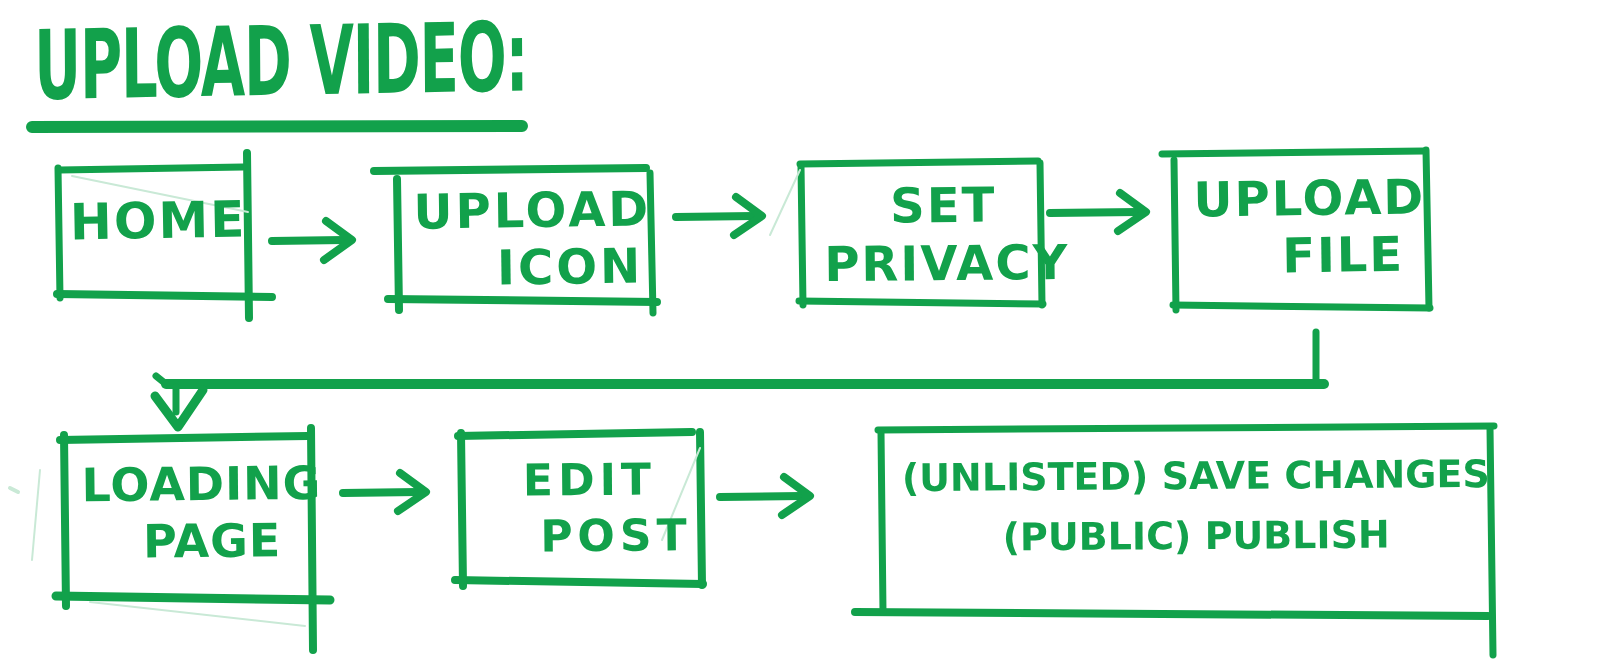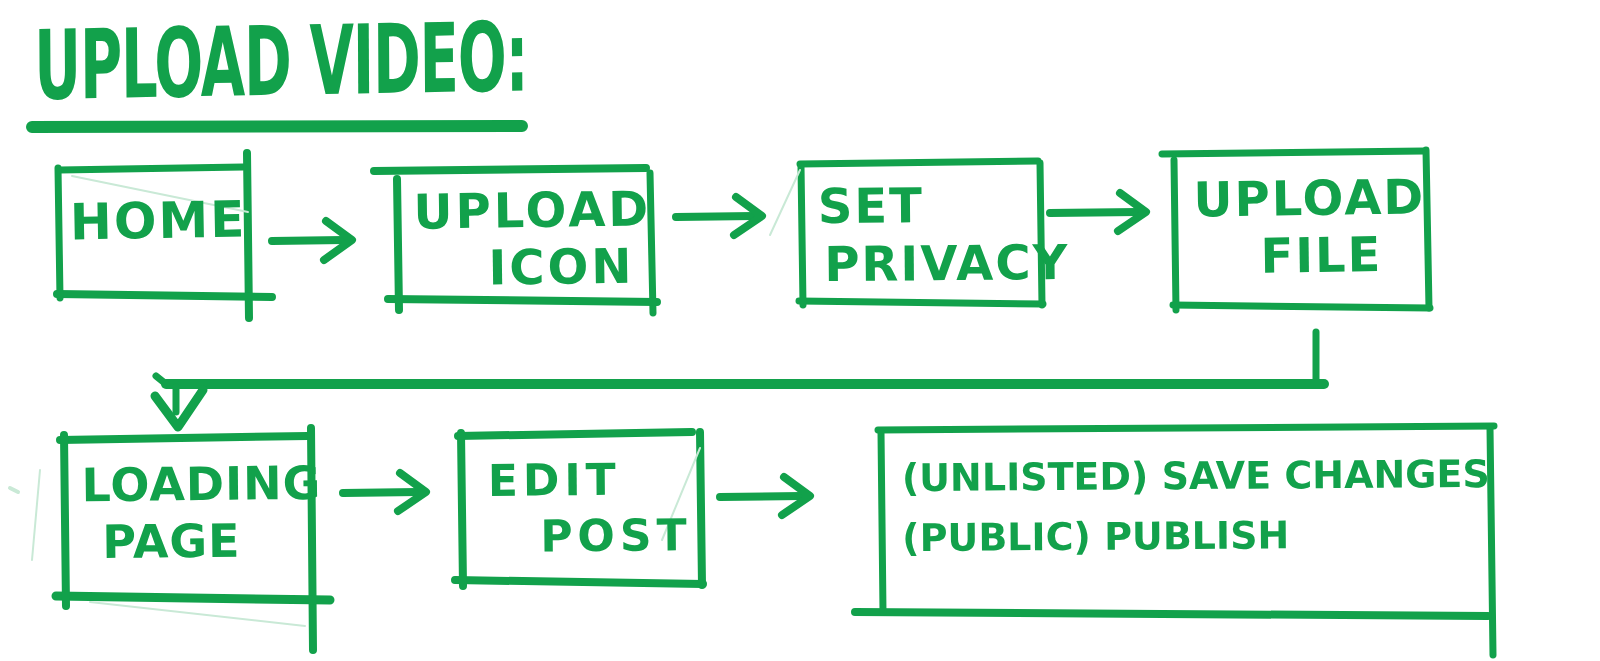--- a/index.html
+++ b/index.html
@@ -1,20 +1,20 @@
 <!DOCTYPE html>
 <html style="--ink: #12A14B;"><head>
 <meta charset="utf-8">
 <style>
   :root { --ink: #12A14B; --faint: #c9e9d6; }
   * { margin: 0; padding: 0; box-sizing: border-box; }
   body { background: #fff; font-family: "DejaVu Sans", "Liberation Sans", sans-serif; }
   .stage {
     position: relative; width: 1600px; height: 661px;
-    background: #fff; overflow: hidden;
+    background: #fff; overflow: hidden; text-align: center;
   }
   svg.draw { position: absolute; left: 0; top: 0; }
   .s  { stroke: var(--ink); stroke-linecap: round; stroke-linejoin: round; fill: none; }
   .faint { stroke: var(--faint); stroke-linecap: round; fill: none; }
 
   .hand { color: var(--ink); font-weight: 700; position: absolute; white-space: nowrap; }
 
   .title {
     left: 34px; top: 10px; font-size: 96px; letter-spacing: -2px;
     transform: scaleX(0.60) rotate(-0.6deg); transform-origin: left top;

